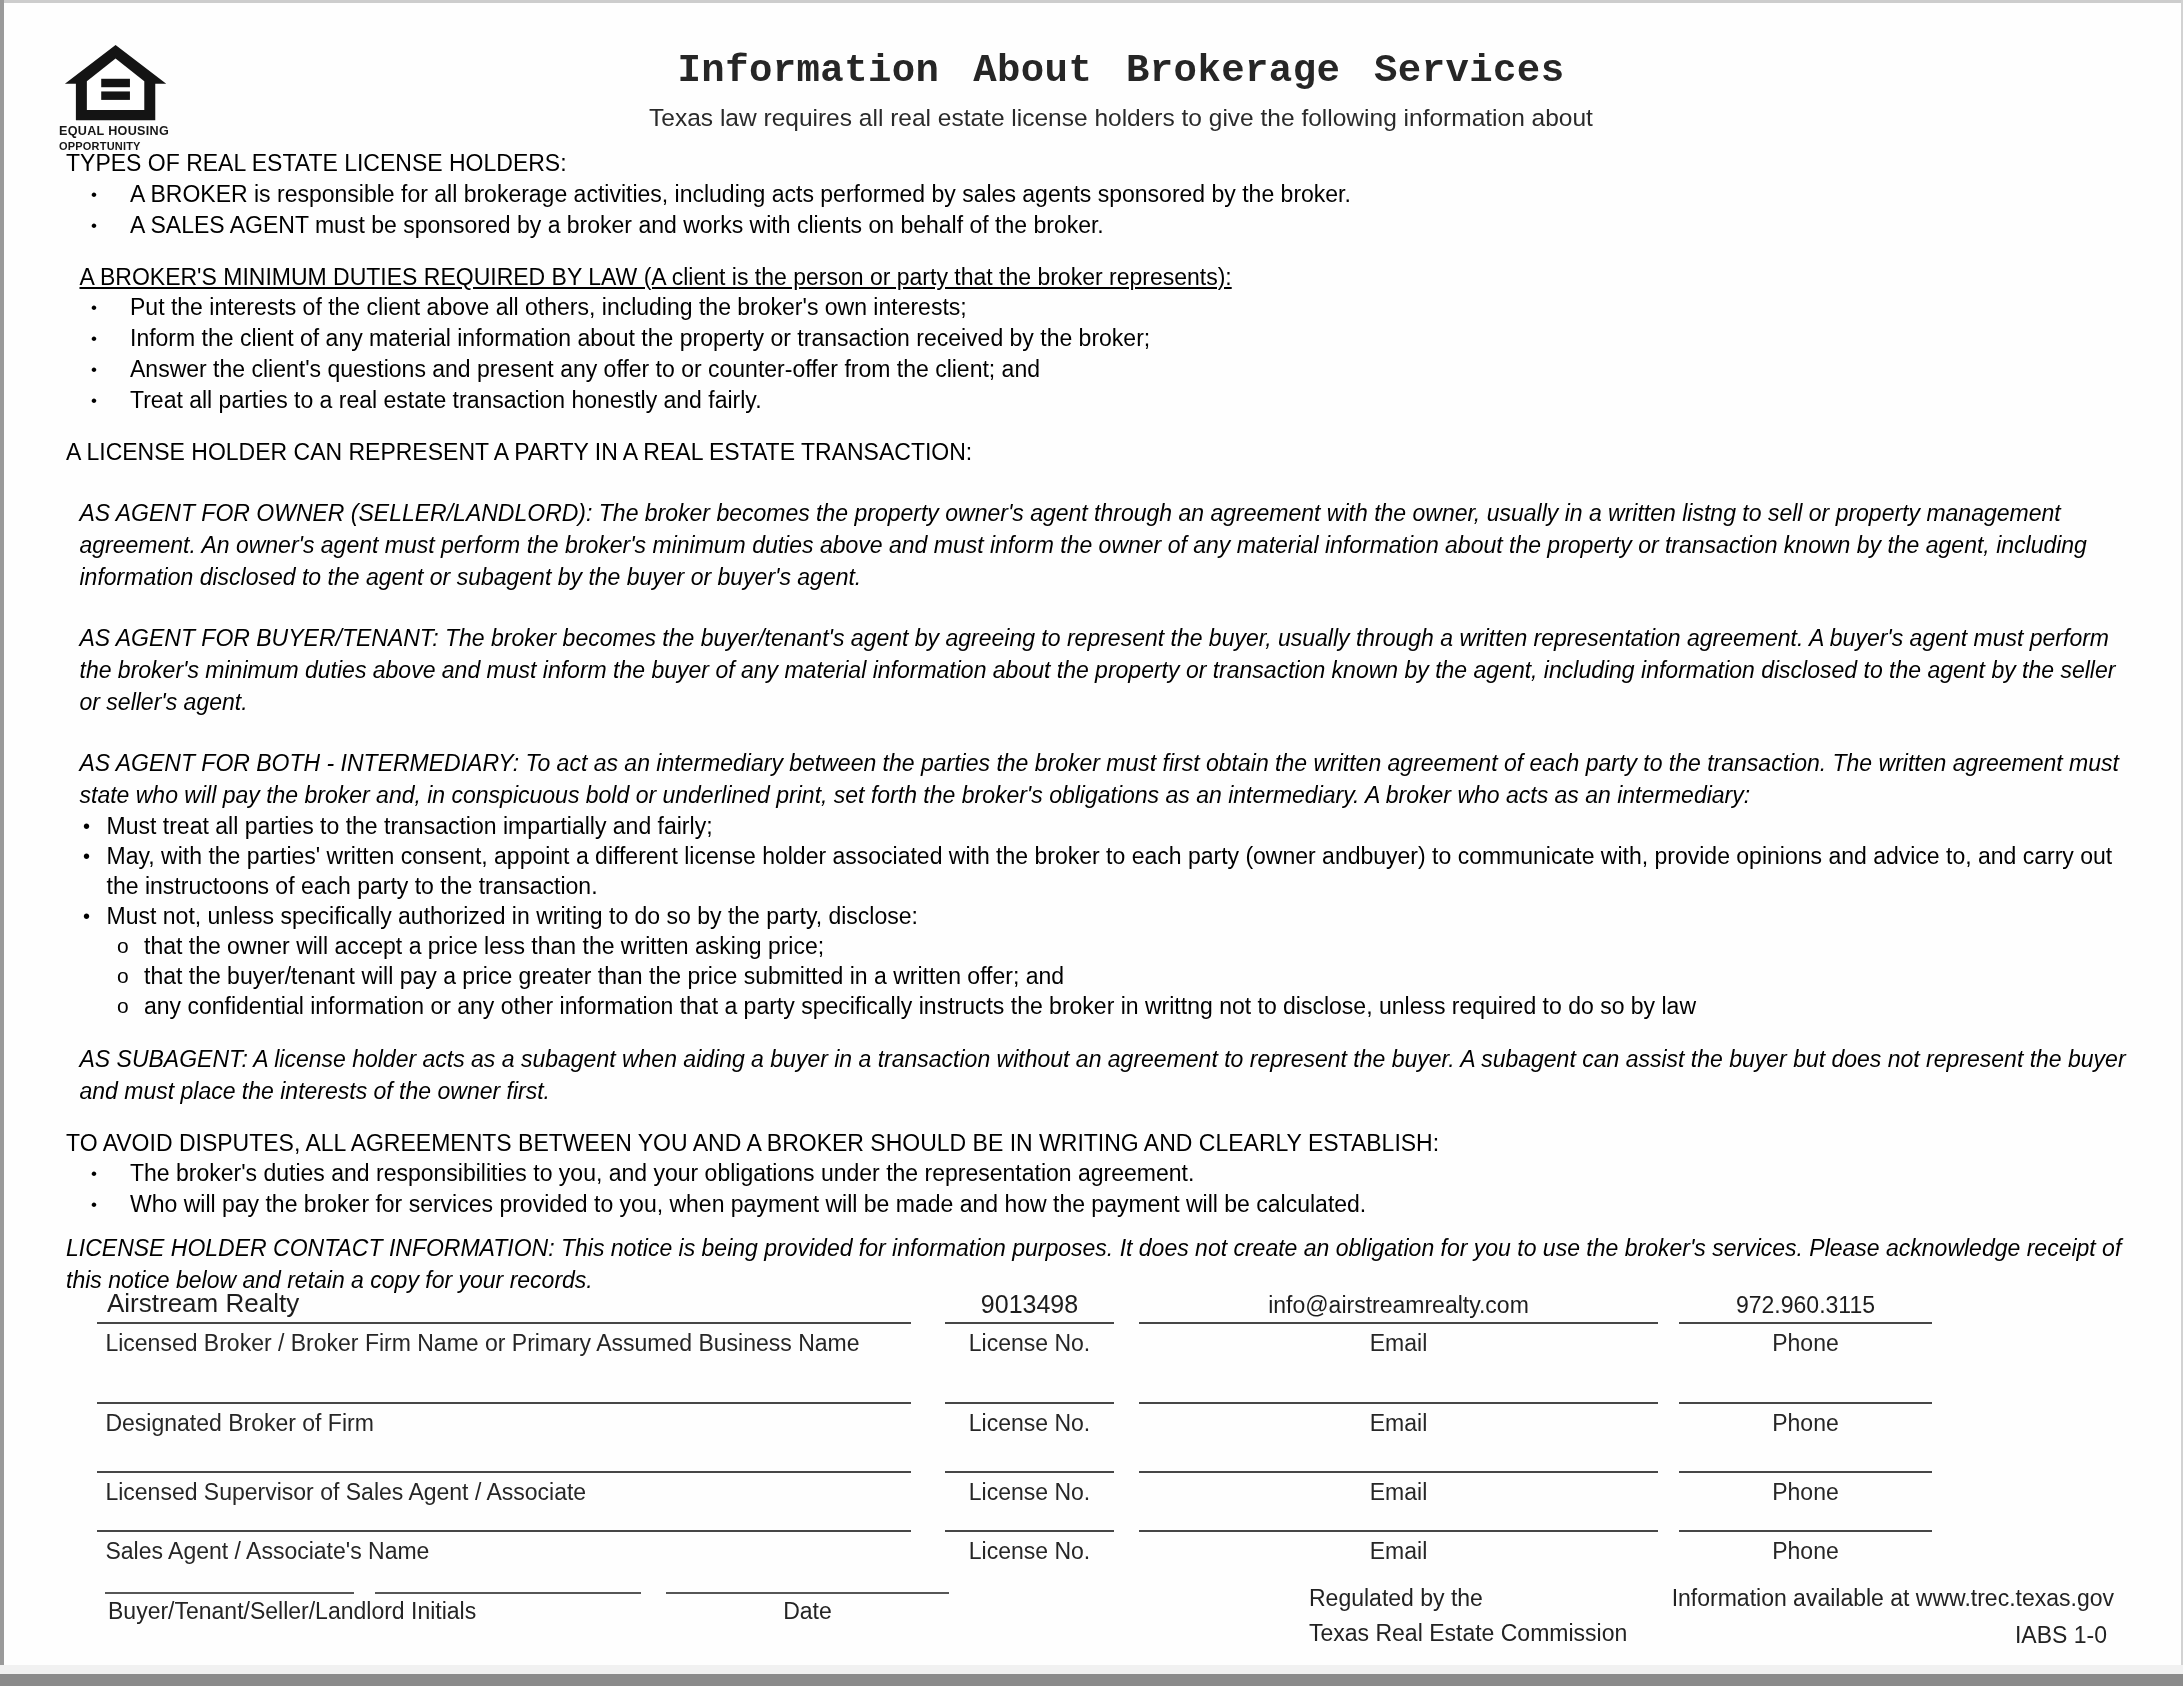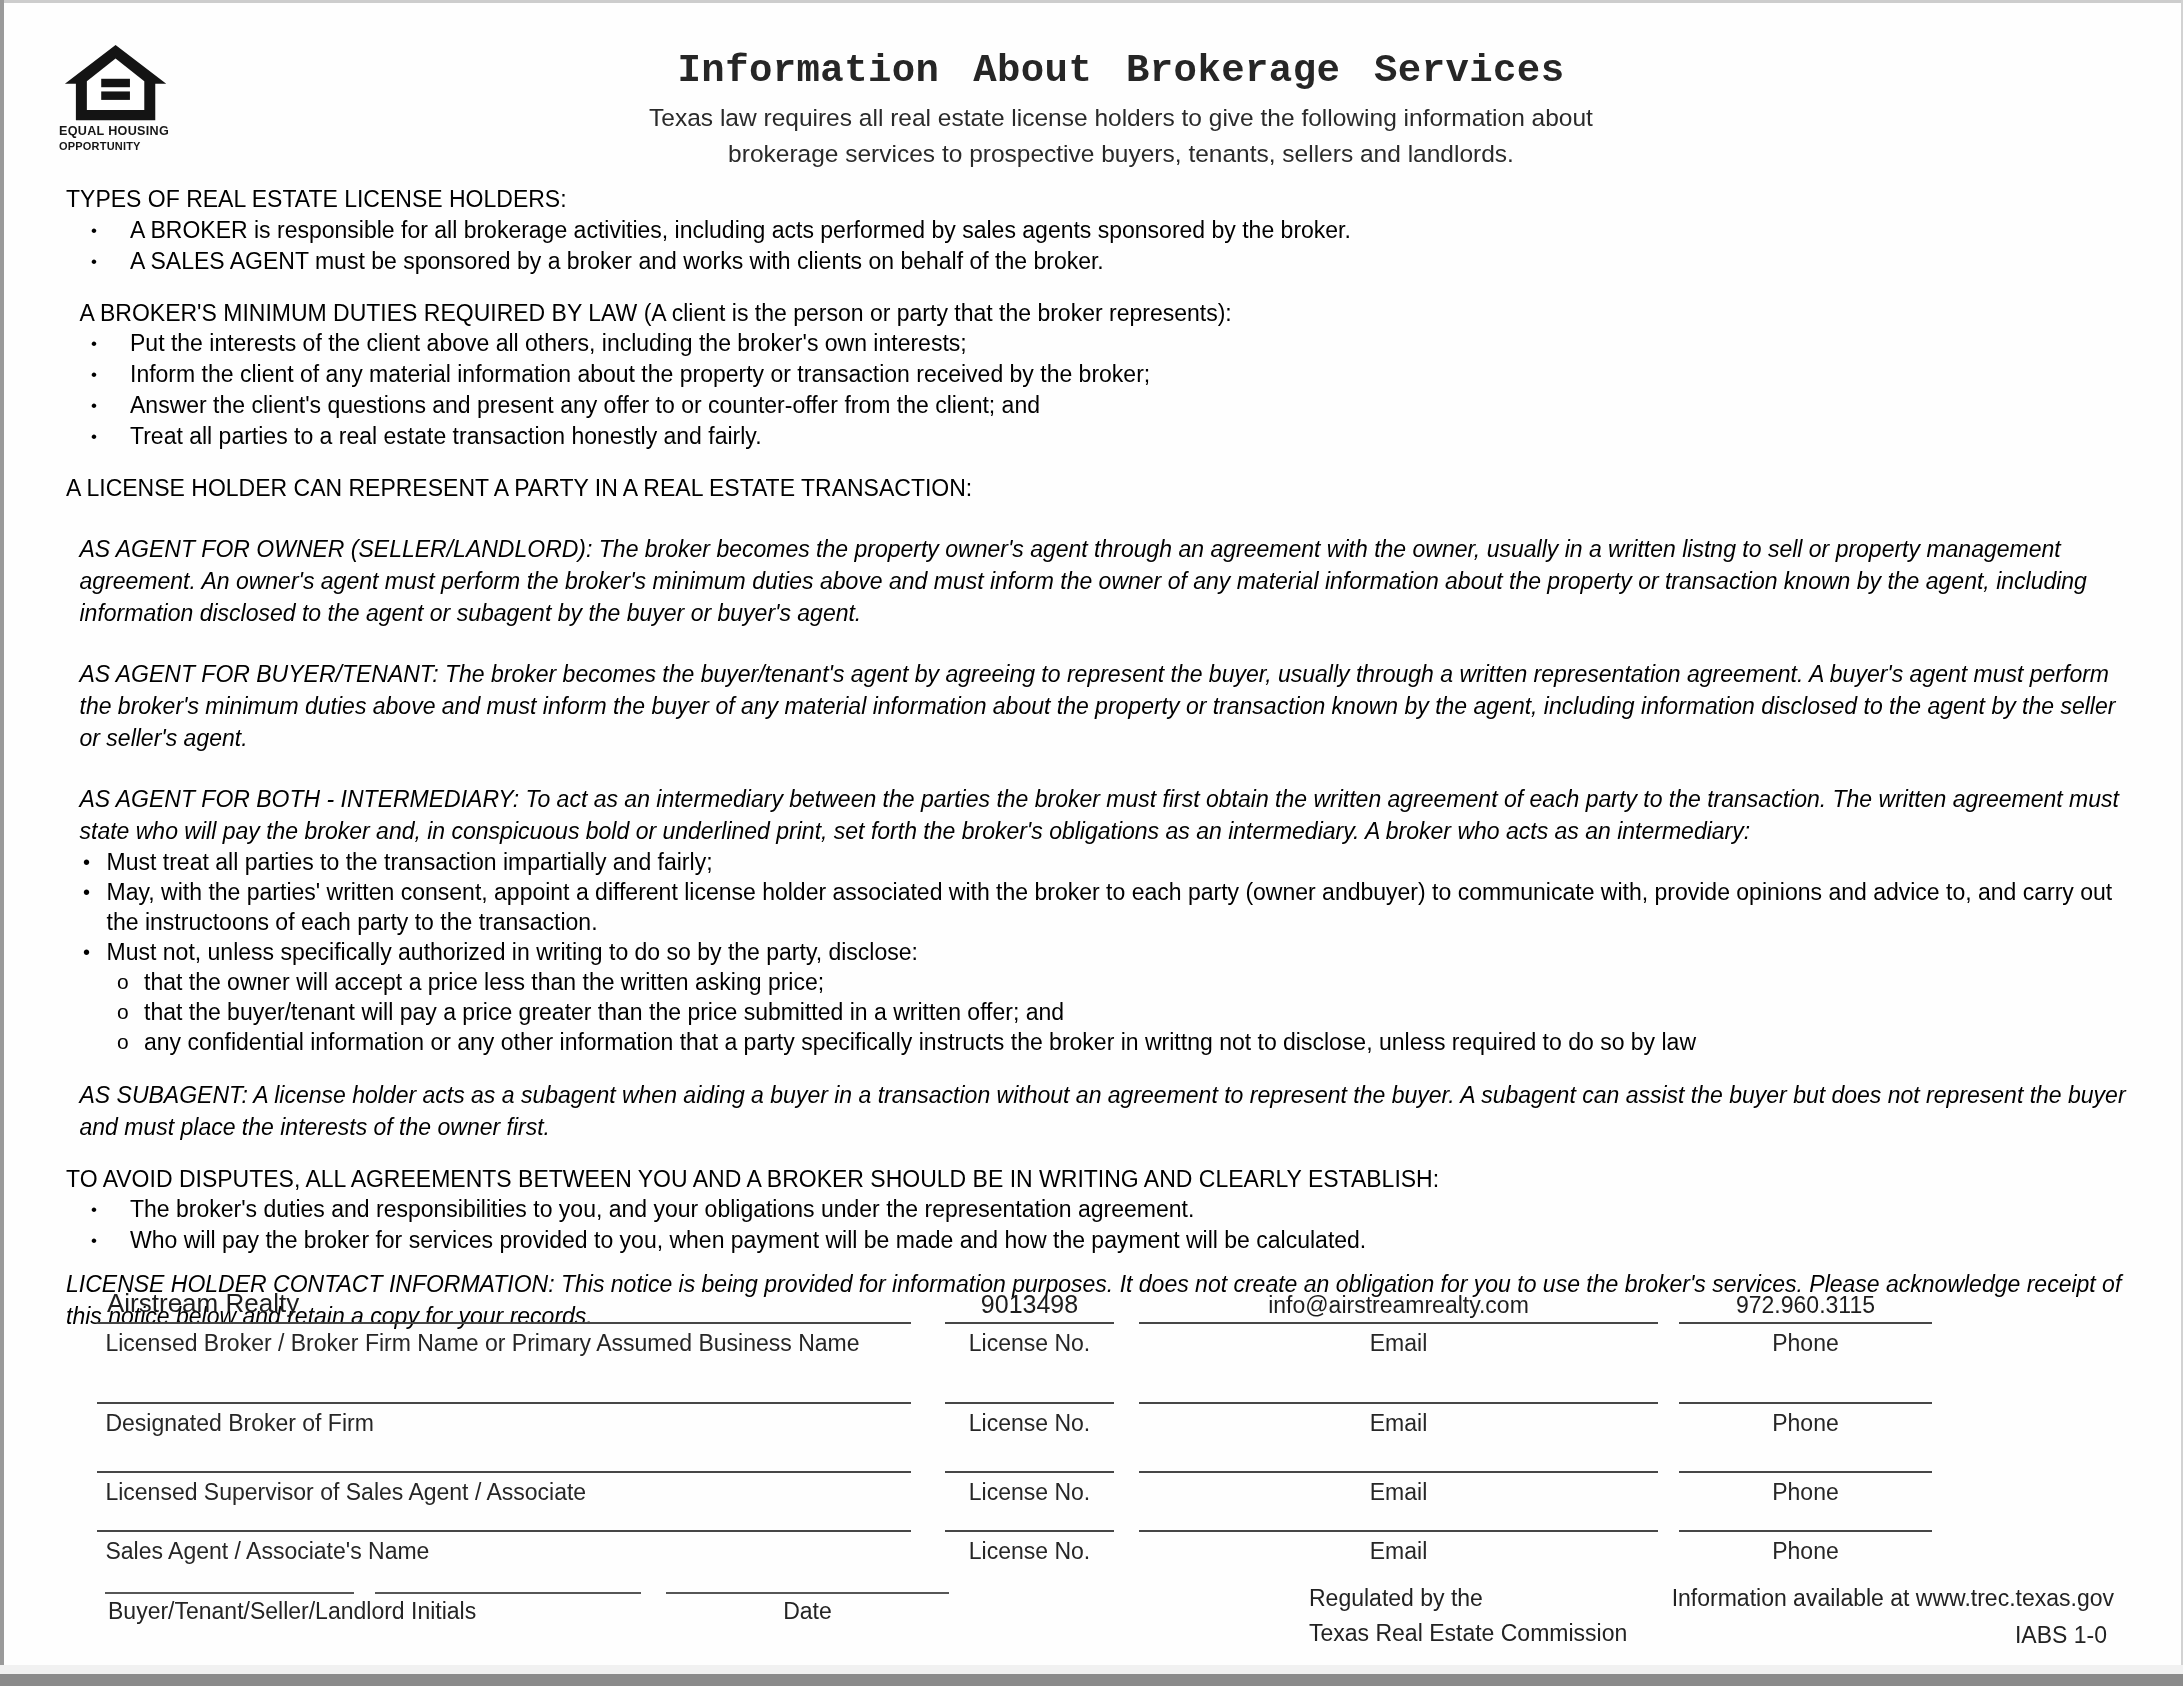--- a/index.html
+++ b/index.html
@@ -28,21 +28,21 @@
   .logo-text2 { font-weight:bold; font-size:11px; line-height:15px; letter-spacing:0.2px; color:#161616; }
 
   
   .header { text-align:center; padding-top:49px; padding-left:59px; }
   .title { font-size:39px; font-weight:bold; word-spacing:10px; color:#262626; letter-spacing:0.4px;font-family:Liberation Mono, monospace; }
   .subtitle { font-size:24.5px; line-height:36px; margin-top:6.7px; color:#2a2a2a; }
 
   
   .content { padding:13.5px 49px 0 66px; font-size:23px; line-height:29.5px; color:#000000; }
   .sec-heading { margin:0; }
-  .indent-1 { padding-left:13.5px; }
+  .indent-1 { padding-left:13.5px;text-decoration:underline; }
   .para { line-height:32px; padding-left:13.5px;font-style:italic; }
   .mb-sm { margin-bottom:11.8px; }
   .mb-md { margin-bottom:22px; }
   .mb-lg { margin-bottom:29px; }
 
   .li-dot { display:flex; padding-left:15px; line-height:31px; }
   .li-dot .marker { flex:none; width:39px; font-size:17px; padding-left:10px; }
   .li2 { display:flex; padding-left:17px; line-height:30px; }
   .li2 .marker { flex:none; width:23.6px; font-size:20px; }
   .li3 { display:flex; padding-left:51px; line-height:30px; }
@@ -89,21 +89,20 @@
       <rect x="50" y="41" width="34" height="10" fill="#141414"></rect>
       <rect x="50" y="56" width="34" height="10" fill="#141414"></rect>
     </svg>
     <div class="logo-text">EQUAL HOUSING</div>
     <div class="logo-text2">OPPORTUNITY</div>
   </div>
 
   <div class="header">
     <div class="title">Information About Brokerage Services</div>
     <div class="subtitle">Texas law requires all real estate license holders to give the following information about</div>
-    <div class="subtitle" style="margin-top:0;">brokerage services to prospective buyers, tenants, sellers and landlords.</div>
   </div>
 
   <div class="content">
 
     <div class="sec-heading">TYPES OF REAL ESTATE LICENSE HOLDERS:</div>
     <div class="li-dot">
       <span class="marker">•</span>
       <span>A BROKER is responsible for all brokerage activities, including acts performed by sales agents sponsored by the broker.</span>
     </div>
     <div class="li-dot mb-md">

